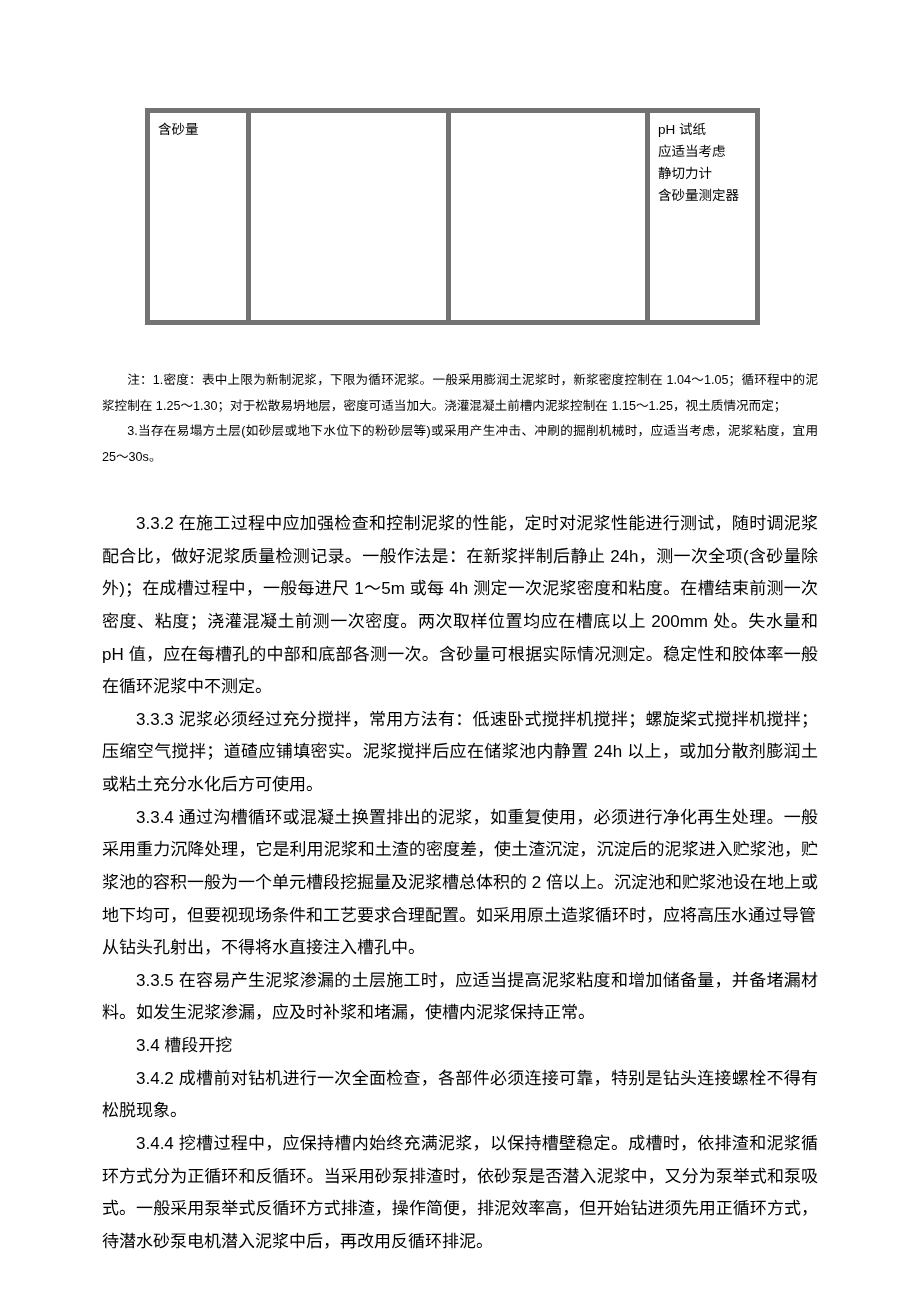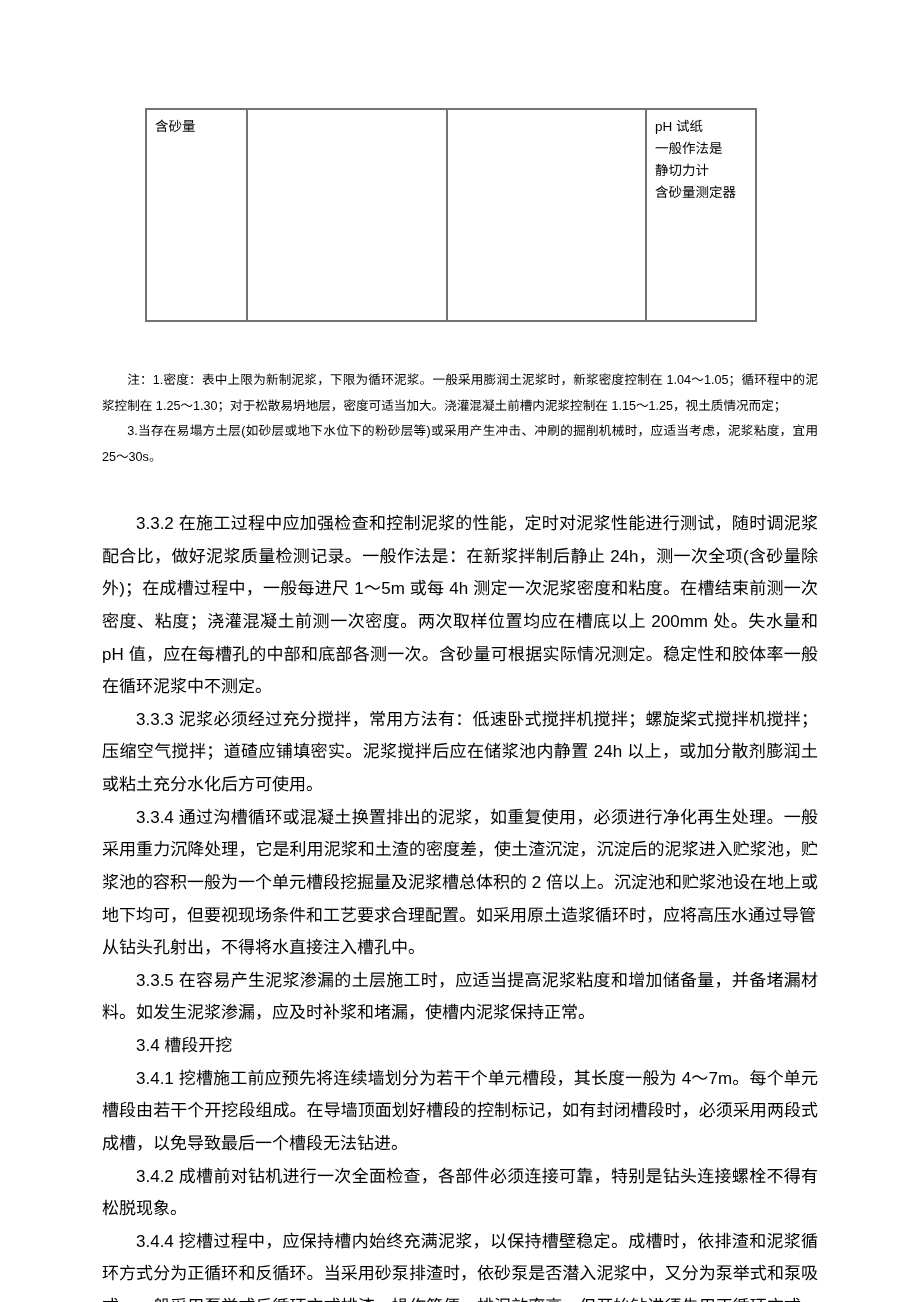--- a/index.html
+++ b/index.html
@@ -31,21 +31,21 @@
     left: 145px;
     top: 108px;
     width: 610px;
   }
   table.spec-table {
     border-collapse: collapse;
     width: 610px;
     table-layout: fixed;
   }
   table.spec-table td {
-    border: 2px solid #737373;
+    border: 5px solid #737373;
     vertical-align: top;
     padding: 6px 8px 0 8px;
     font-size: 13.5px;
     line-height: 1.62;
     height: 212px;
     box-sizing: border-box;
   }
   .col-a { width: 101px; }
   .col-b { width: 200px; }
   .col-c { width: 199px; }
@@ -108,21 +108,21 @@
           </td>
           <td class="col-b">
             <span></span>
           </td>
           <td class="col-c">
             <span></span>
           </td>
           <td class="col-d">
             <div class="cell-lines">
               <span>pH 试纸</span>
-              <span>一般作法是</span>
+              <span>应适当考虑</span>
               <span>静切力计</span>
               <span class="wrapline">含砂量测定器</span>
             </div>
           </td>
         </tr>
       </tbody>
     </table>
   </div>
 
   <div class="notes">
@@ -130,18 +130,17 @@
     <p>3.当存在易塌方土层(如砂层或地下水位下的粉砂层等)或采用产生冲击、冲刷的掘削机械时，应适当考虑，泥浆粘度，宜用 25～30s。</p>
   </div>
 
   <div class="body-text">
     <p>3.3.2 在施工过程中应加强检查和控制泥浆的性能，定时对泥浆性能进行测试，随时调泥浆配合比，做好泥浆质量检测记录。一般作法是：在新浆拌制后静止 24h，测一次全项(含砂量除外)；在成槽过程中，一般每进尺 1～5m 或每 4h 测定一次泥浆密度和粘度。在槽结束前测一次密度、粘度；浇灌混凝土前测一次密度。两次取样位置均应在槽底以上 200mm 处。失水量和 pH 值，应在每槽孔的中部和底部各测一次。含砂量可根据实际情况测定。稳定性和胶体率一般在循环泥浆中不测定。</p>
     <p>3.3.3 泥浆必须经过充分搅拌，常用方法有：低速卧式搅拌机搅拌；螺旋桨式搅拌机搅拌；压缩空气搅拌；道碴应铺填密实。泥浆搅拌后应在储浆池内静置 24h 以上，或加分散剂膨润土或粘土充分水化后方可使用。</p>
     <p>3.3.4 通过沟槽循环或混凝土换置排出的泥浆，如重复使用，必须进行净化再生处理。一般采用重力沉降处理，它是利用泥浆和土渣的密度差，使土渣沉淀，沉淀后的泥浆进入贮浆池，贮浆池的容积一般为一个单元槽段挖掘量及泥浆槽总体积的 2 倍以上。沉淀池和贮浆池设在地上或地下均可，但要视现场条件和工艺要求合理配置。如采用原土造浆循环时，应将高压水通过导管</p>
     <p class="noindent">从钻头孔射出，不得将水直接注入槽孔中。</p>
     <p>3.3.5 在容易产生泥浆渗漏的土层施工时，应适当提高泥浆粘度和增加储备量，并备堵漏材料。如发生泥浆渗漏，应及时补浆和堵漏，使槽内泥浆保持正常。</p>
     <p>3.4 槽段开挖</p>
-    <p>3.4.1 挖槽施工前应预先将连续墙划分为若干个单元槽段，其长度一般为 4～7m。每个单元槽段由若干个开挖段组成。在导墙顶面划好槽段的控制标记，如有封闭槽段时，必须采用两段式成槽，以免导致最后一个槽段无法钻进。</p>
     <p>3.4.2 成槽前对钻机进行一次全面检查，各部件必须连接可靠，特别是钻头连接螺栓不得有松脱现象。</p>
     <p>3.4.4 挖槽过程中，应保持槽内始终充满泥浆，以保持槽壁稳定。成槽时，依排渣和泥浆循环方式分为正循环和反循环。当采用砂泵排渣时，依砂泵是否潜入泥浆中，又分为泵举式和泵吸式。一般采用泵举式反循环方式排渣，操作简便，排泥效率高，但开始钻进须先用正循环方式，待潜水砂泵电机潜入泥浆中后，再改用反循环排泥。</p>
   </div>
 
 </div>
 
 </body></html>

